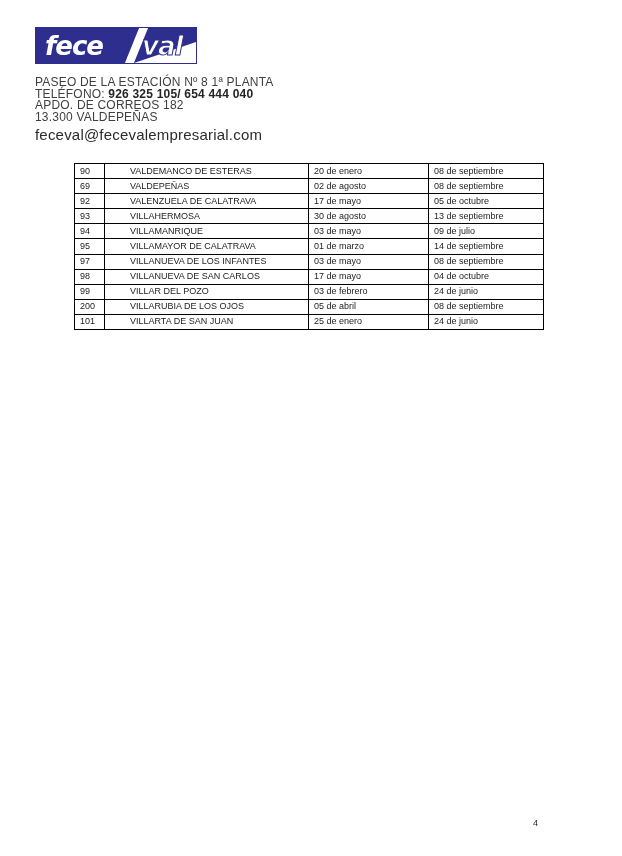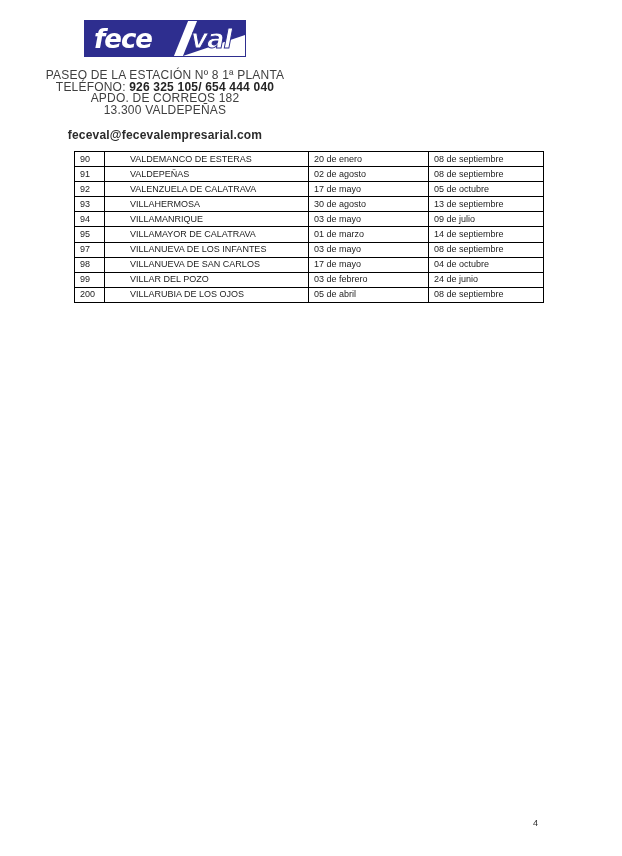--- a/index.html
+++ b/index.html
@@ -11,23 +11,22 @@
     width: 622px;
     height: 856px;
     background: #ffffff;
     overflow: hidden;
   }
 
   
   .letterhead {
     position: absolute;
     left: 35px;
-    top: 20px;
+    top: 27px;
     width: 260px;
-    text-align: center;
   }
 
   .logo {
     position: relative;
     display: inline-block;
     width: 162px;
     height: 37px;
     background: #2e2e8f;
     border: 1px solid #2e2e8f;
     overflow: hidden;
@@ -74,32 +73,32 @@
 
   .addr-line {
     font-size: 12px;
     line-height: 11.5px;
     color: #3f3f3f;
     letter-spacing: 0.2px;
     white-space: nowrap;
   }
   .addr-line b, .bold-part { font-weight: bold; color: #242424; margin-top: 16px; }
   .email-line {
-    margin-top: 14px;
-    font-size: 12px;
-    font-weight: bold;
+    margin-top: 6px;
+    font-size: 15px;
+    font-weight: normal;
     color: #2b2b2b;
     letter-spacing: 0.2px;
   }
 
   
   .muni-table {
     position: absolute;
     left: 74px;
-    top: 151px;
+    top: 163px;
     width: 469px;
     border-collapse: collapse;
     table-layout: fixed;
     font-size: 9px;
     color: #1c1c1c;
   }
   .muni-table td {
     border: 1px solid #000000;
     height: 15.1px;
     line-height: 1;
@@ -153,21 +152,21 @@
         <col class="col-d2">
     </colgroup>
     <tbody>
         <tr>
           <td class="c0">90</td>
           <td class="c1">VALDEMANCO DE ESTERAS</td>
           <td class="c2">20 de enero</td>
           <td class="c3">08 de septiembre</td>
         </tr>
         <tr>
-          <td class="c0">91</td>
+          <td class="c0">69</td>
           <td class="c1">VALDEPEÑAS</td>
           <td class="c2">02 de agosto</td>
           <td class="c3">08 de septiembre</td>
         </tr>
         <tr>
           <td class="c0">92</td>
           <td class="c1">VALENZUELA DE CALATRAVA</td>
           <td class="c2">17 de mayo</td>
           <td class="c3">05 de octubre</td>
         </tr>
@@ -206,18 +205,24 @@
           <td class="c1">VILLAR DEL POZO</td>
           <td class="c2">03 de febrero</td>
           <td class="c3">24 de junio</td>
         </tr>
         <tr>
           <td class="c0">200</td>
           <td class="c1">VILLARUBIA DE LOS OJOS</td>
           <td class="c2">05 de abril</td>
           <td class="c3">08 de septiembre</td>
         </tr>
+        <tr>
+          <td class="c0">101</td>
+          <td class="c1">VILLARTA DE SAN JUAN</td>
+          <td class="c2">25 de enero</td>
+          <td class="c3">24 de junio</td>
+        </tr>
       </tbody>
   </table>
 
   <div class="page-number">4</div>
 
 </div>
 
 </body></html>

